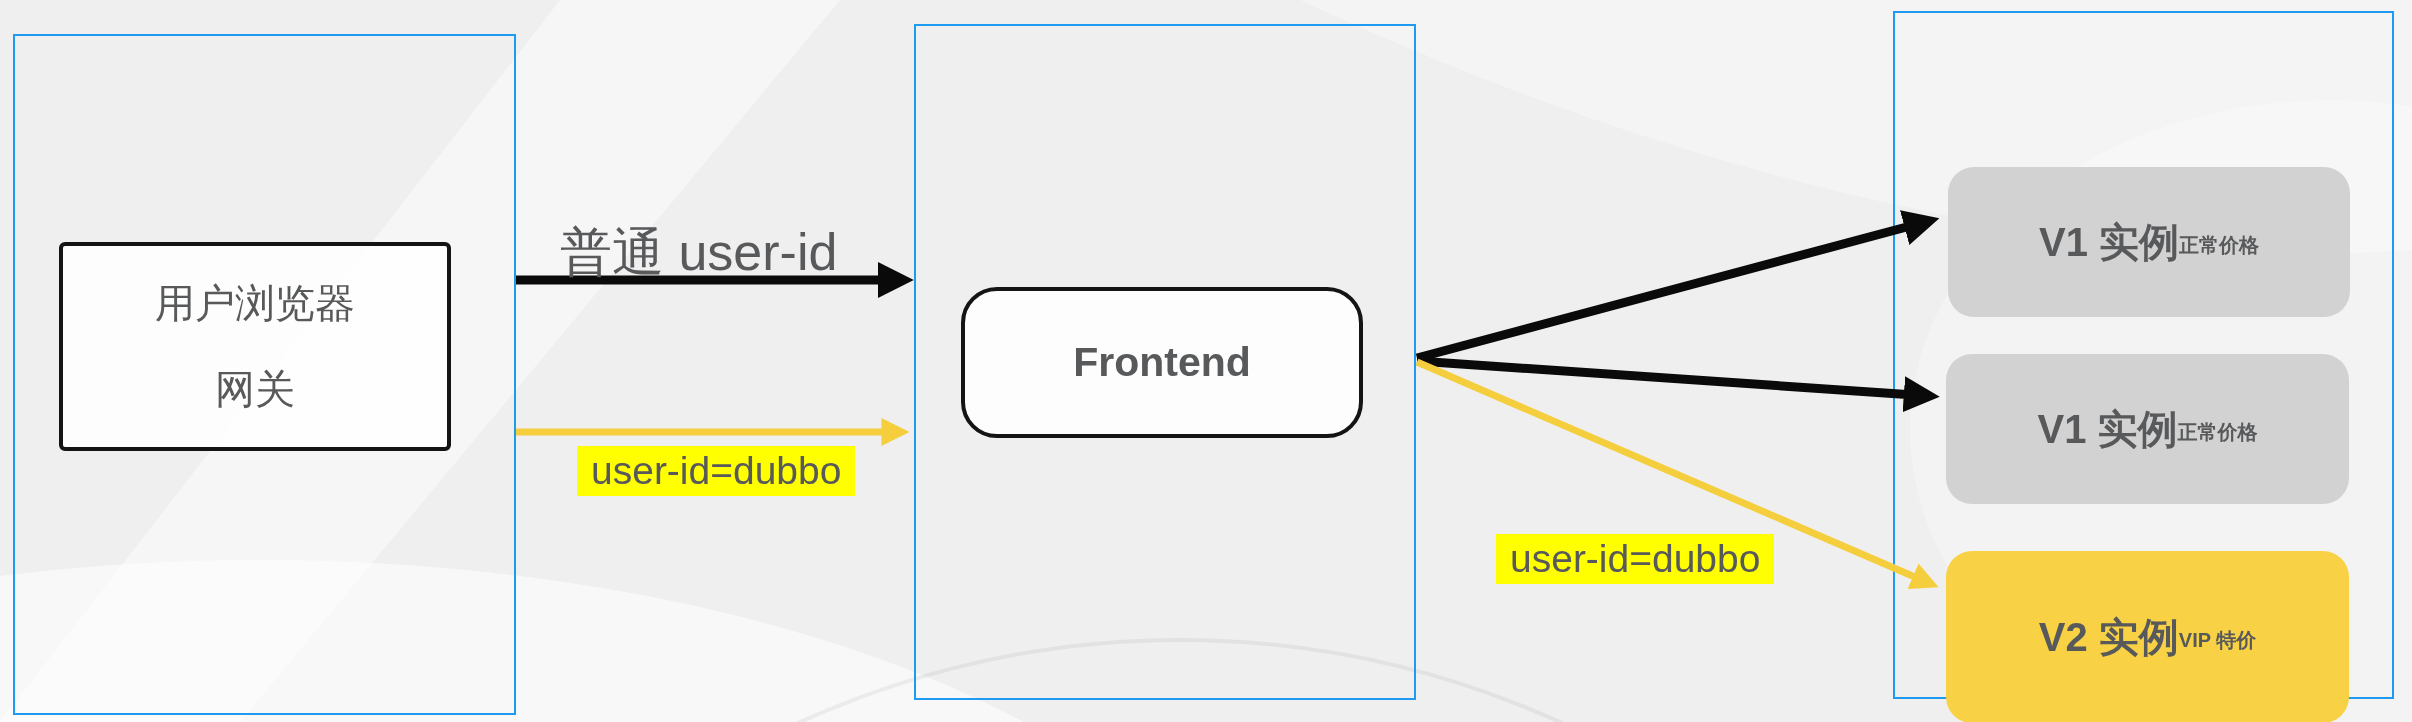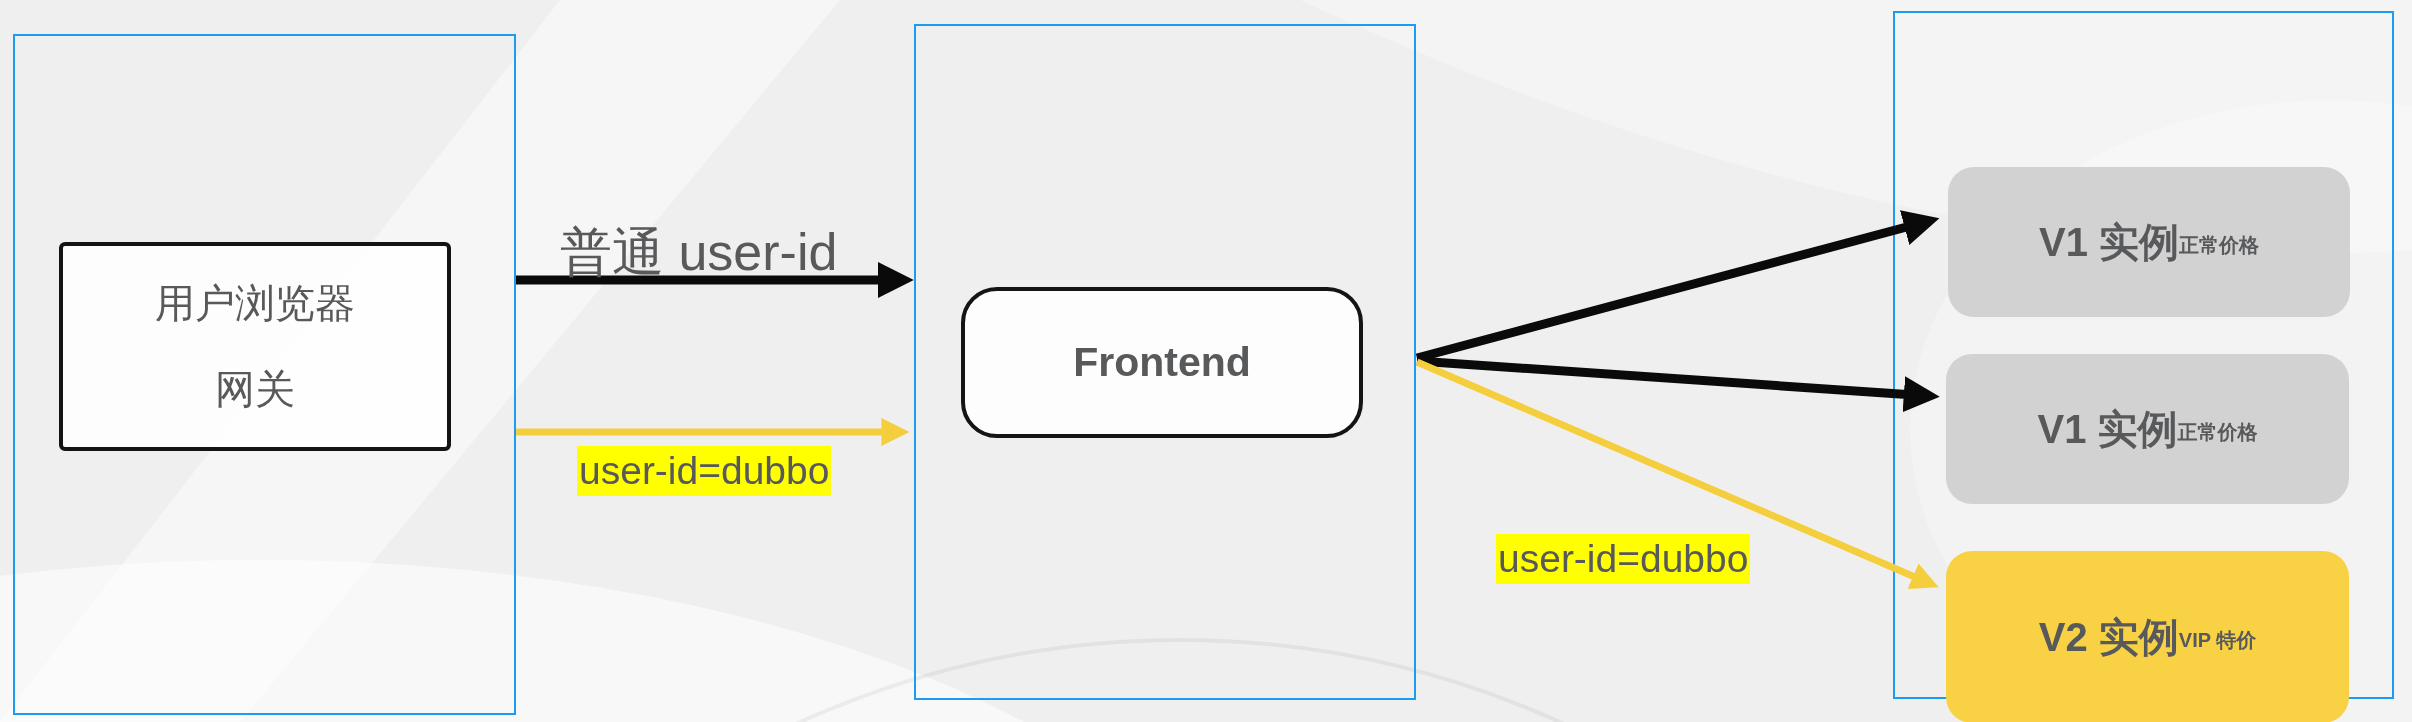--- a/index.html
+++ b/index.html
@@ -47,21 +47,21 @@
   .instance.gray{background:var(--instance-gray,#d2d2d2);}
   .instance.yellow{background:var(--instance-yellow,#f8d244);}
   #instance-v1a{left:53px;top:127px;width:402px;height:150px;}
   #instance-v1b{left:51px;top:314px;width:403px;height:150px;}
   #instance-v2{left:51px;top:511px;width:403px;height:172px;}
 
   .edge-label{position:absolute;z-index:4;white-space:nowrap;}
   #label-normal{left:560px;top:218px;width:330px;text-align:left;font-size:52px;}
   .hl{
     background:var(--highlight-yellow,#ffff00);
-    font-size:39px;font-weight:500;line-height:50px;padding:0 2px;
+    font-size:39px;font-weight:500;line-height:50px;padding:0 14px;
   }
   #label-dubbo-left{left:577px;top:446px;}
   #label-dubbo-right{left:1496px;top:534px;}
 
   .arrow-line-black{stroke:var(--arrow-black,#0a0a0a);}
   .arrow-line-gold{stroke:var(--arrow-yellow,#f5ce3e);}
   .ah-black{fill:var(--arrow-black,#0a0a0a);}
   .ah-gold{fill:var(--arrow-yellow,#f5ce3e);}
 </style>
 </head>

